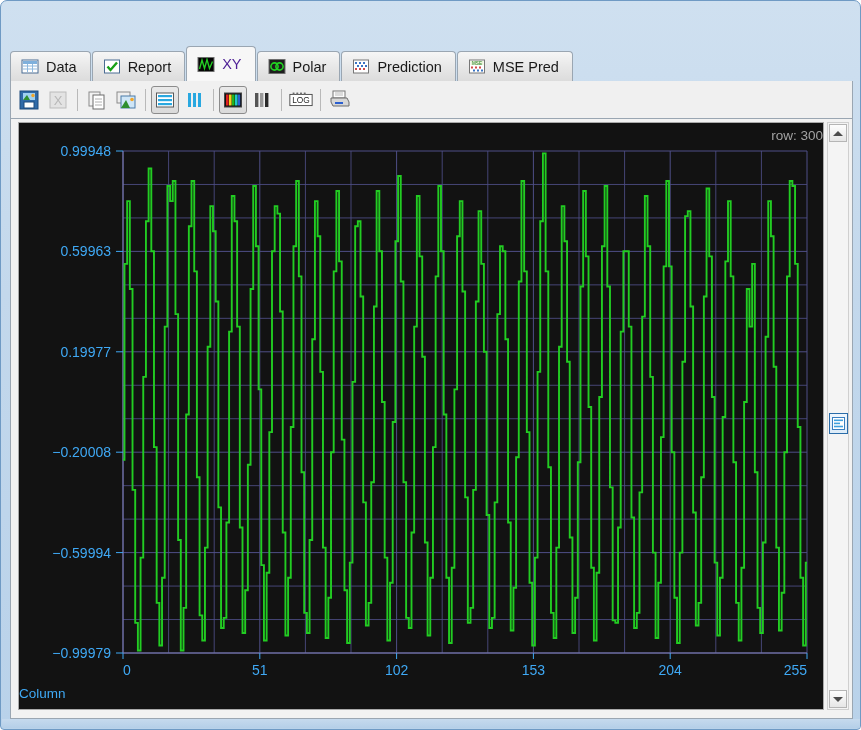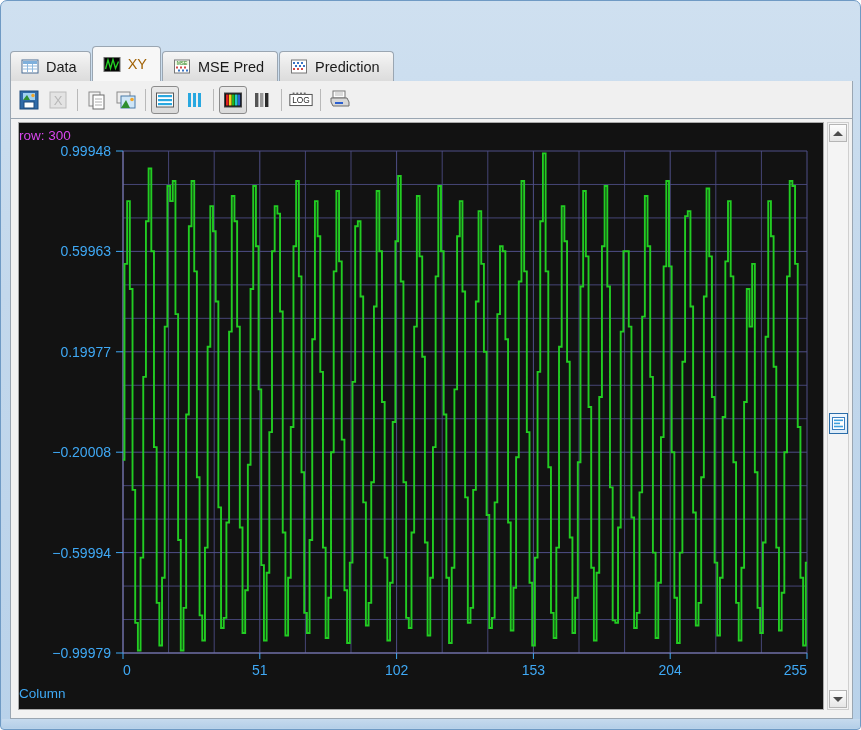--- a/index.html
+++ b/index.html
@@ -123,21 +123,21 @@
     font-size: 14.5px;
     color: #1a1a1a;
     margin-right: 1px;
     position: relative;
   }
   .tab.active {
     height: 35px;
     background: #f7f7f7;
     border-color: #9aa6b2;
     z-index: 5;
-    color: #a16207;
+    color: #4c1d95;
   }
   .tab-icon {
     width: 18px;
     height: 17px;
     flex: 0 0 auto;
     display: block;
   }
 
   
   .toolbar {
@@ -196,22 +196,22 @@
     height: 588px;
     box-sizing: border-box;
     border: 1px solid #a9a9a9;
     background: #121212;
     overflow: hidden;
   }
   .chart-title {
     position: absolute;
     left: 0; top: 5px;
     width: 100%;
-    text-align: left;
-    color: #d946ef;
+    text-align: right;
+    color: #a3a3a3;
     font-size: 13.5px;
   }
   .axis-xlabel {
     position: absolute;
     left: 0;
     bottom: 8px;
     width: 100%;
     color: #3fa9f5;
     font-size: 13.5px;
   }
@@ -289,68 +289,83 @@
         <g stroke="#8fb8dd">
             <line x1="2" y1="8" x2="16" y2="8"></line>
             <line x1="2" y1="11" x2="16" y2="11"></line>
         <line x1="6.5" y1="6" x2="6.5" y2="14"></line>
             <line x1="11.5" y1="6" x2="11.5" y2="14"></line>
           </g>
       </svg>
       <span>Data</span>
     </div>
 
+    <div class="tab">
+      <svg class="tab-icon" viewBox="0 0 18 17">
+        <rect x="1.5" y="2" width="15" height="13" fill="#ffffff" stroke="#4a6c93"></rect>
+        <path d="M4.5 8.5 L7.5 12 L14 4.5" stroke="#18a018" stroke-width="2.4" fill="none"></path>
+      </svg>
+      <span>Report</span>
+    </div>
 
     <div class="tab active">
       <svg class="tab-icon" viewBox="0 0 18 17">
         <rect x="1" y="1.5" width="16" height="14" fill="#050505" stroke="#6d6d6d"></rect>
         <path d="M2.5 13 L5 4 L7.5 12.5 L10 3.5 L12.5 12.5 L15.5 5.5" stroke="#24cc24" stroke-width="1.4" fill="none"></path>
       </svg>
       <span>XY</span>
     </div>
 
-
-
     <div class="tab">
       <svg class="tab-icon" viewBox="0 0 18 17">
-        <rect x="1.5" y="2" width="15" height="13" fill="#ffffff" stroke="#777"></rect>
-        <rect x="2.5" y="3" width="13" height="4" fill="#e8f3d8"></rect>
-        <text x="9" y="6.6" font-size="4.6" text-anchor="middle" fill="#1d7a1d" font-family="'Liberation Sans',sans-serif">MSE</text>
-        <g fill="#d04a4a">
-            <rect x="3" y="8.5" width="2" height="2"></rect>
-            <rect x="7" y="8.5" width="2" height="2"></rect>
-            <rect x="11" y="8.5" width="2" height="2"></rect>
-          </g>
-        <g fill="#3a74c4">
-            <rect x="5" y="11.5" width="2" height="2"></rect>
-            <rect x="9" y="11.5" width="2" height="2"></rect>
-            <rect x="13" y="11.5" width="2" height="2"></rect>
-          </g>
-      </svg>
-      <span>MSE Pred</span>
-    </div>
+        <rect x="1" y="1.5" width="16" height="14" fill="#1d1d1d" stroke="#6d6d6d"></rect>
+        <circle cx="6.5" cy="8.5" r="3.6" fill="none" stroke="#22d322" stroke-width="1.6"></circle>
+        <circle cx="11.5" cy="8.5" r="3.6" fill="none" stroke="#22d322" stroke-width="1.6"></circle>
+      </svg>
+      <span>Polar</span>
+    </div>
+
 
     <div class="tab">
       <svg class="tab-icon" viewBox="0 0 18 17">
         <rect x="1.5" y="2" width="15" height="13" fill="#ffffff" stroke="#777"></rect>
         <g fill="#3a74c4">
             <rect x="3" y="4" width="2" height="2"></rect>
             <rect x="7" y="4" width="2" height="2"></rect>
             <rect x="11" y="4" width="2" height="2"></rect>
         <rect x="5" y="7" width="2" height="2"></rect>
             <rect x="9" y="7" width="2" height="2"></rect>
             <rect x="13" y="7" width="2" height="2"></rect>
           </g>
         <g fill="#d04a4a">
             <rect x="3" y="10" width="2" height="2"></rect>
             <rect x="7" y="10" width="2" height="2"></rect>
             <rect x="11" y="10" width="2" height="2"></rect>
           </g>
       </svg>
       <span>Prediction</span>
+    </div>
+
+    <div class="tab">
+      <svg class="tab-icon" viewBox="0 0 18 17">
+        <rect x="1.5" y="2" width="15" height="13" fill="#ffffff" stroke="#777"></rect>
+        <rect x="2.5" y="3" width="13" height="4" fill="#e8f3d8"></rect>
+        <text x="9" y="6.6" font-size="4.6" text-anchor="middle" fill="#1d7a1d" font-family="'Liberation Sans',sans-serif">MSE</text>
+        <g fill="#d04a4a">
+            <rect x="3" y="8.5" width="2" height="2"></rect>
+            <rect x="7" y="8.5" width="2" height="2"></rect>
+            <rect x="11" y="8.5" width="2" height="2"></rect>
+          </g>
+        <g fill="#3a74c4">
+            <rect x="5" y="11.5" width="2" height="2"></rect>
+            <rect x="9" y="11.5" width="2" height="2"></rect>
+            <rect x="13" y="11.5" width="2" height="2"></rect>
+          </g>
+      </svg>
+      <span>MSE Pred</span>
     </div>
   </div>
 
   <div class="toolbar">
 
     <div class="tbtn">
       <svg width="22" height="22" viewBox="0 0 22 22">
         <rect x="2" y="2" width="18" height="18" fill="#2f6aa8" stroke="#1c4a7c"></rect>
         <rect x="5" y="4" width="12" height="7" fill="#9fd0f0"></rect>
         <path d="M5 11 L9 6 L12 11 Z" fill="#2f8f2f"></path>

